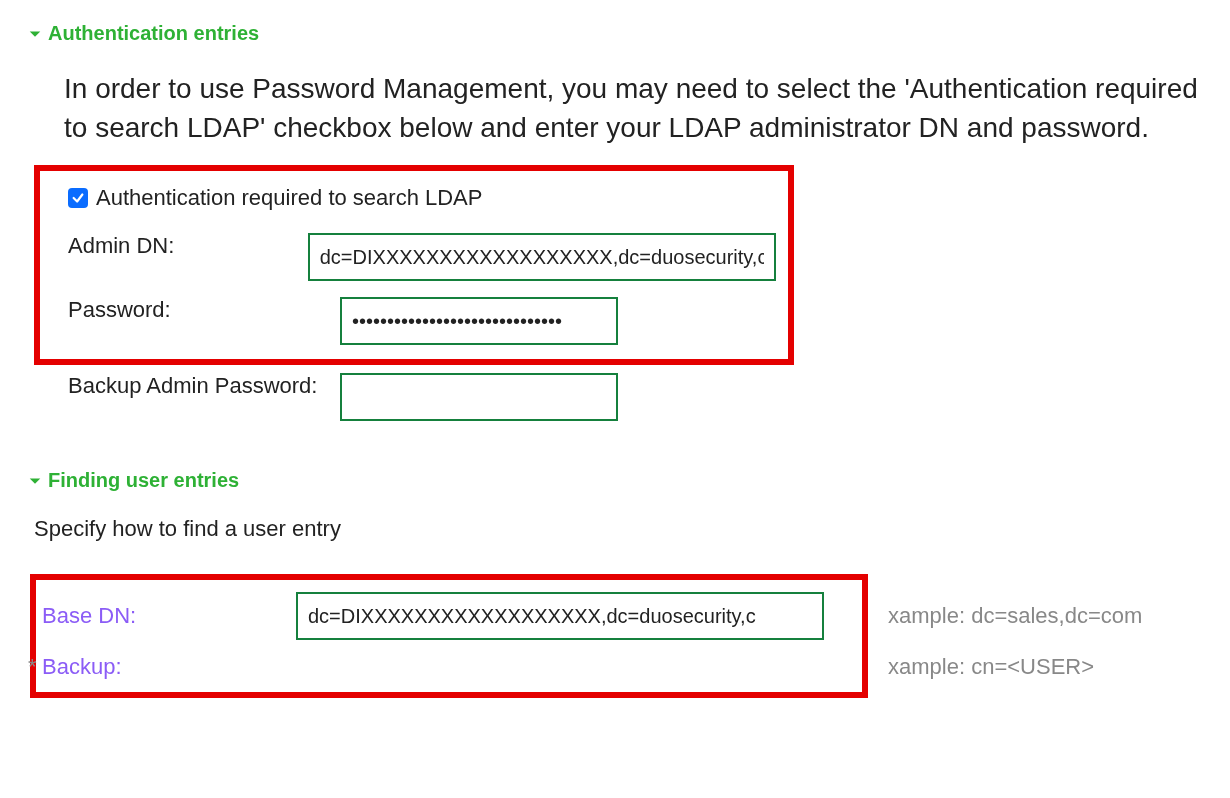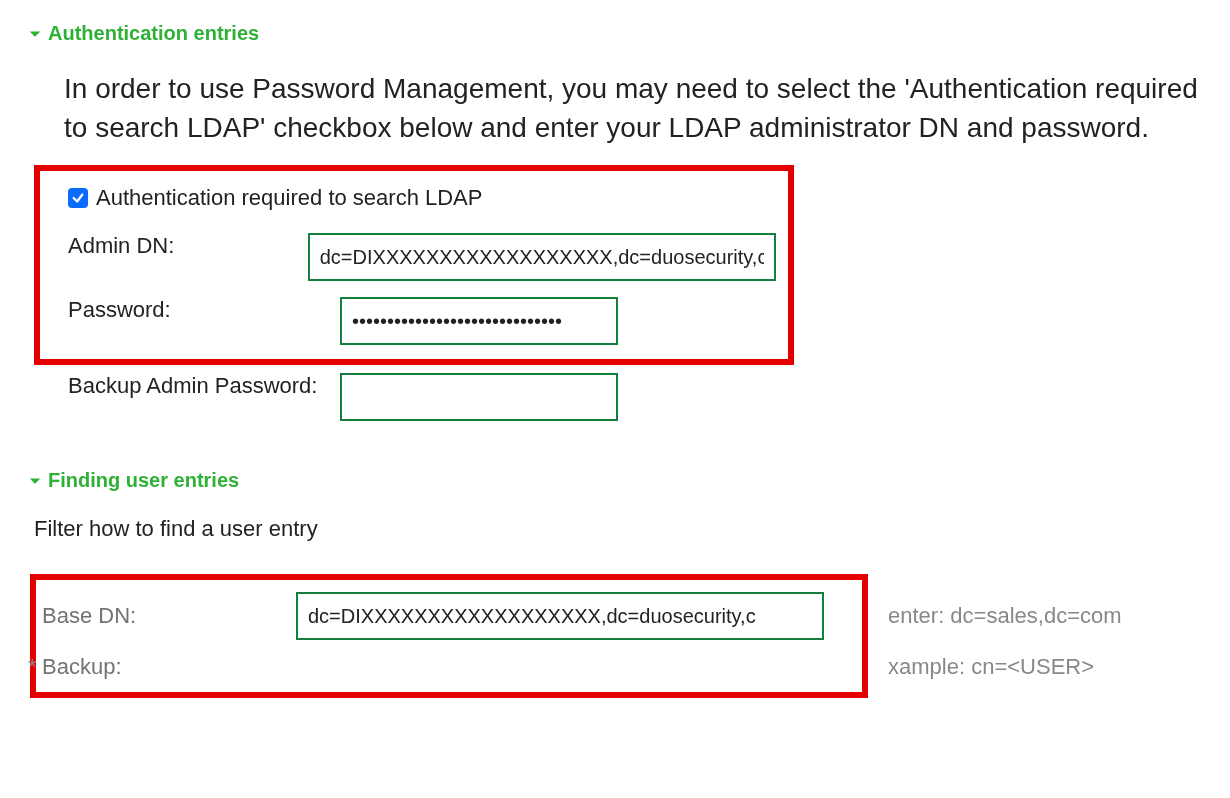--- a/index.html
+++ b/index.html
@@ -95,21 +95,21 @@
     .highlight-box-2 {
       border: 6px solid #e40000;
       padding: 12px 4px 12px 4px;
       margin-left: -4px;
       width: 838px;
       position: relative;
     }
     .field-label-2 {
       width: 256px;
       font-size: 22px;
-      color: #737373;
+      color: #8b5cf6;
       padding-left: 2px;
     }
     .example-text {
       font-size: 22px;
       color: #888;
       margin-left: 10px;
       position: absolute;
       left: 838px;
       white-space: nowrap;
     }
@@ -175,29 +175,29 @@
 <div class="section-header">
   <span class="chevron">
     <svg viewBox="0 0 16 16" width="14" height="14">
         <path d="M2 5 L8 11 L14 5 Z" fill="#2eb135"></path>
       </svg>
   </span>
   <span>Finding user entries</span>
 </div>
 
 <div class="section2">
-  <p class="section2-subhead">Filter how to find a user entry</p>
+  <p class="section2-subhead">Specify how to find a user entry</p>
 
   <div style="position:relative;">
     <div class="highlight-box-2">
 
       <div class="row-wrap">
         <span class="field-label-2">Base DN:</span>
         <input type="text" class="text-input input-528" value="dc=DIXXXXXXXXXXXXXXXXXX,dc=duosecurity,c" style="">
-        <span class="example-text">enter: dc=sales,dc=com</span>
+        <span class="example-text">xample: dc=sales,dc=com</span>
       </div>
 
       <div class="row-wrap">
         <span class="asterisk">*</span>
         <span class="field-label-2">Backup:</span>
         <span class="example-text">xample: cn=&lt;USER&gt;</span>
       </div>
 
     </div>
   </div>

